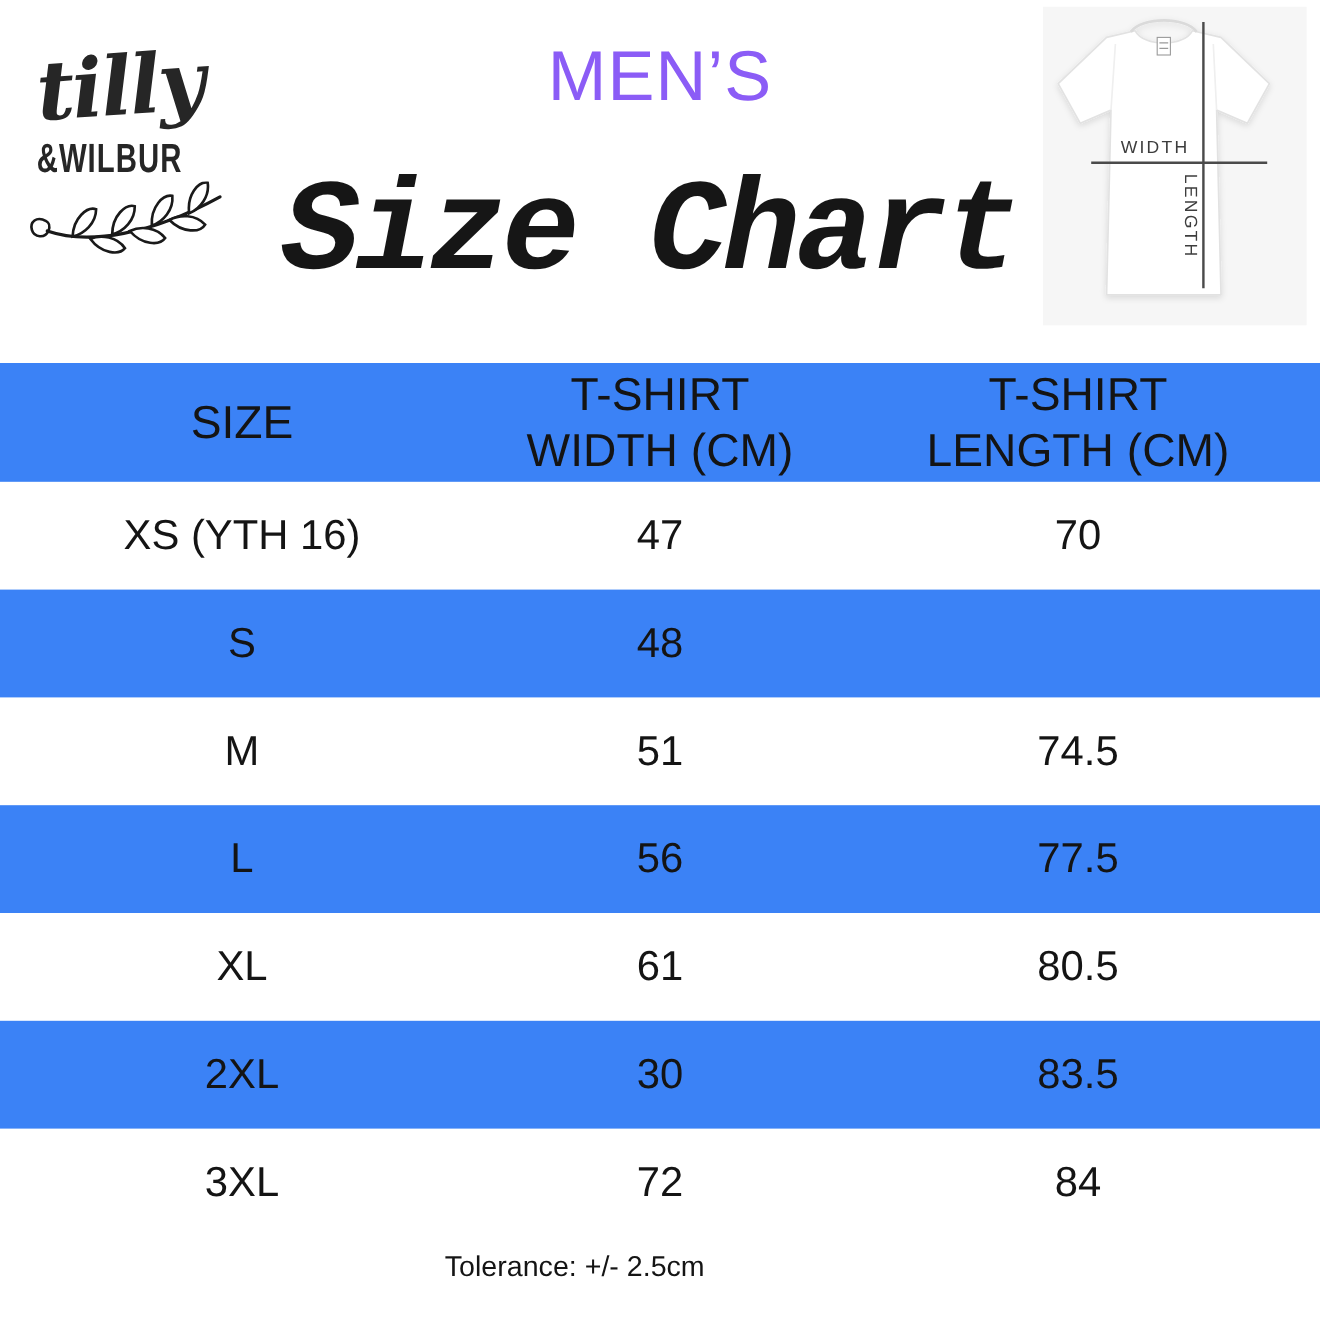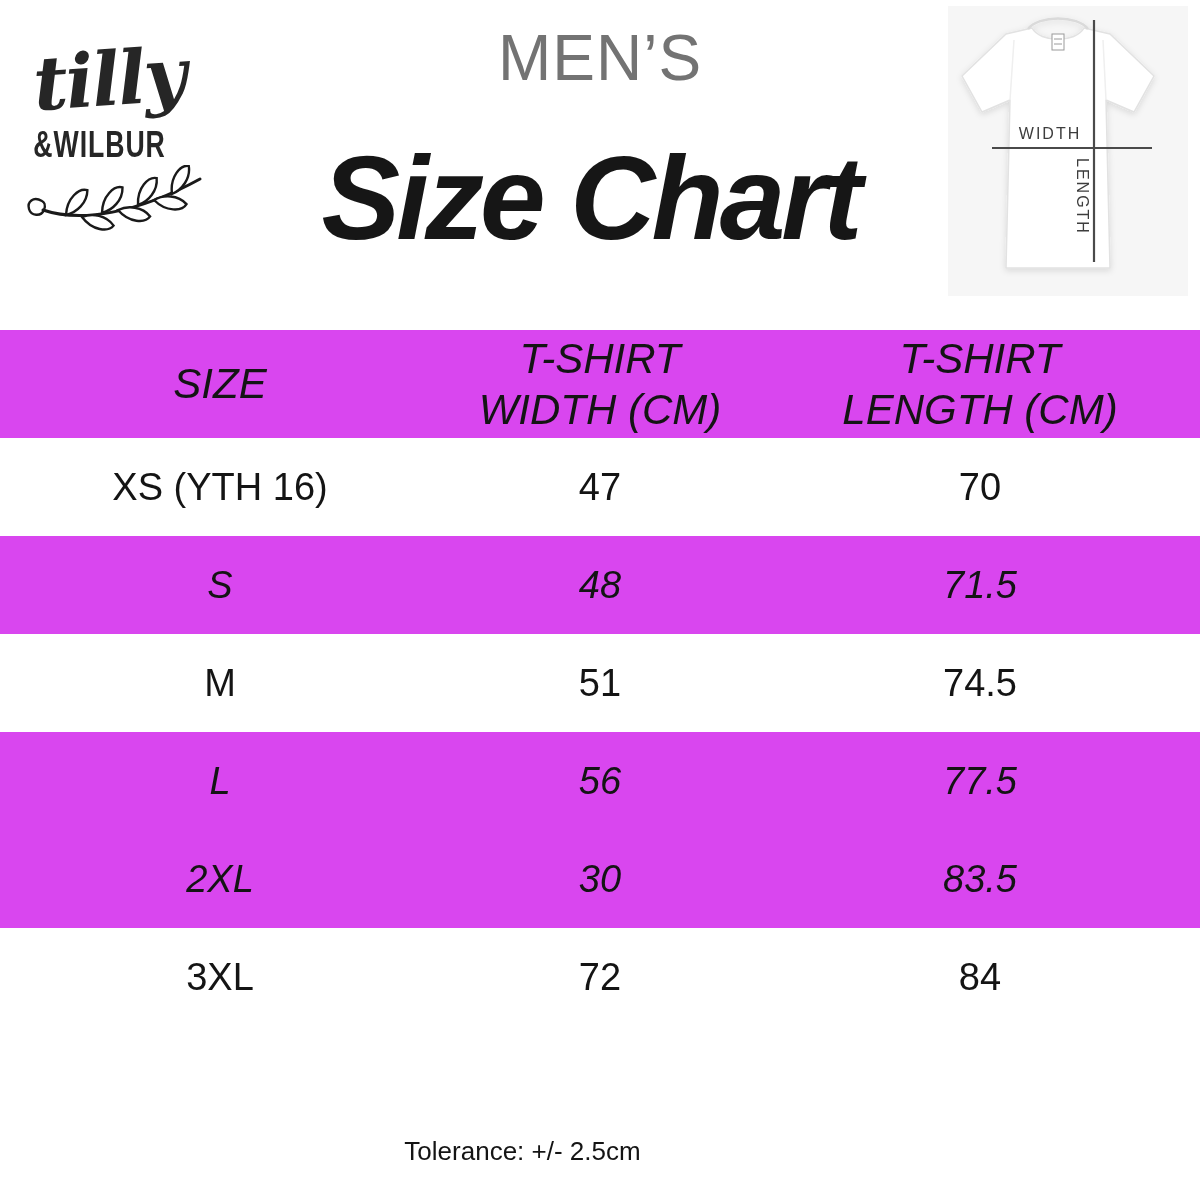--- a/index.html
+++ b/index.html
@@ -41,36 +41,36 @@
     transform: scale(0.92, 1.28);
     transform-origin: left top;
     margin-top: 4px;
     padding-left: 8px;
   }
   .laurel { display: block; margin-top: 8px; }
 
   
   .category {
     position: absolute;
-    top: 21px;
+    top: 32px;
     left: 0;
     width: 1200px;
     text-align: center;
     font-size: 64px;
     font-weight: 400;
     letter-spacing: 1px;
-    color: #737373;
+    color: #8b5cf6;
   }
   .title {
     position: absolute;
-    top: 137px;
+    top: 152px;
     left: 0;
     width: 1180px;
     text-align: center;
-    font-family: Liberation Sans, sans-serif;
+    font-family: Liberation Mono, monospace;
     font-style: italic;
     font-weight: 700;
     font-size: 118px;
     letter-spacing: -4px;
     line-height: 1.05;
     color: #161616;
   }
 
   
   .photo {
@@ -89,21 +89,21 @@
     left: 0;
     width: 1200px;
   }
   .t-row {
     display: grid;
     grid-template-columns: 440px 320px 440px;
     align-items: center;
   }
   .t-row.head { height: 108px; }
   .t-row.body { height: 98px; }
-  .t-row.gray { background: #d946ef; font-style: italic; }
+  .t-row.gray { background: #3b82f6; }
   .t-cell {
     text-align: center;
     font-size: 38px;
     line-height: 1.22;
     color: #141414;
   }
   .t-row.head .t-cell {
     font-size: 42px;
     white-space: pre-line;
   }
@@ -184,32 +184,36 @@
     </div>
 
     <div class="t-row body">
       <div class="t-cell">XS (YTH 16)</div>
       <div class="t-cell">47</div>
       <div class="t-cell">70</div>
     </div>
     <div class="t-row body gray">
       <div class="t-cell">S</div>
       <div class="t-cell">48</div>
-      <div class="t-cell">71.5</div>
     </div>
     <div class="t-row body">
       <div class="t-cell">M</div>
       <div class="t-cell">51</div>
       <div class="t-cell">74.5</div>
     </div>
     <div class="t-row body gray">
       <div class="t-cell">L</div>
       <div class="t-cell">56</div>
       <div class="t-cell">77.5</div>
     </div>
+    <div class="t-row body">
+      <div class="t-cell">XL</div>
+      <div class="t-cell">61</div>
+      <div class="t-cell">80.5</div>
+    </div>
     <div class="t-row body gray">
       <div class="t-cell">2XL</div>
       <div class="t-cell">30</div>
       <div class="t-cell">83.5</div>
     </div>
     <div class="t-row body">
       <div class="t-cell">3XL</div>
       <div class="t-cell">72</div>
       <div class="t-cell">84</div>
     </div>

